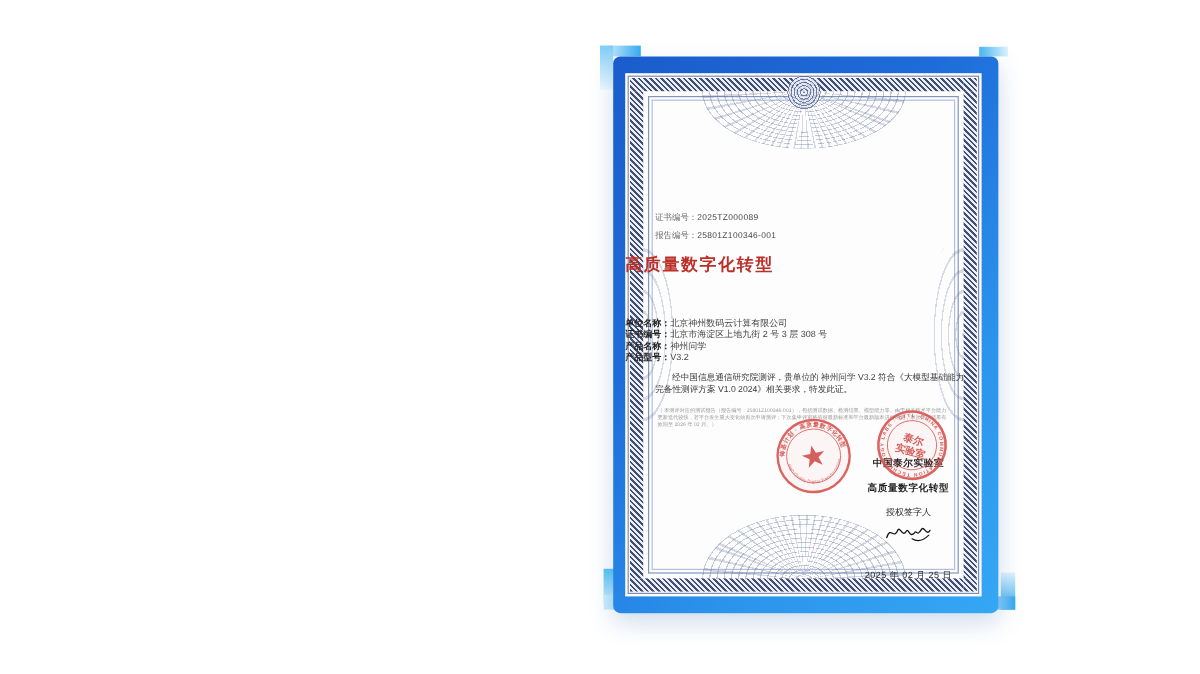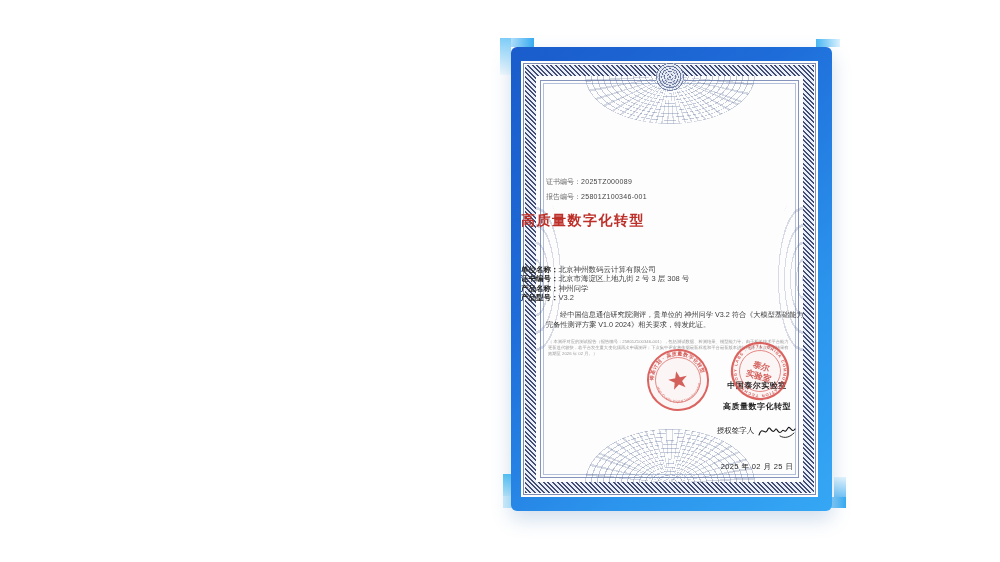--- a/index.html
+++ b/index.html
@@ -110,21 +110,21 @@
 
   
   .footnote { position:absolute; top:278px; left:27px; right:27px;
               font-size:4.3px; line-height:5.8px; color:#9a9a9a; }
 
   
   .issuer { position:absolute; left:186px; top:303px; width:100px; text-align:center;
             color:#1f1f1f; z-index:4; }
   .issuer .l1 { font-size:8px; font-weight:bold; letter-spacing:.5px;margin-top:16px; }
   .issuer .l2 { font-size:8px; font-weight:bold; letter-spacing:.5px; margin-top:10px; }
-  .sign-row { display:flex; align-items:center; justify-content:center; gap:3px; margin-top:10px; }
+  .sign-row { display:flex; align-items:center; justify-content:center; gap:3px; margin-top:10px;flex-direction:column; }
   .sign-label { font-size:7.5px; color:#2a2a2a; }
   .issuer .date { font-size:7.5px; margin-top:22px; color:#2a2a2a; letter-spacing:.4px; }
 
   
   .stamp { position:absolute; z-index:6; opacity:.88; }
   .stamp-left  { left:125px; top:287px; width:64px; height:64px; transform:rotate(-12deg); }
   .stamp-right { left:209px; top:280px; width:60px; height:60px; transform:rotate(16deg); }
 </style>
 </head>
 <body>

